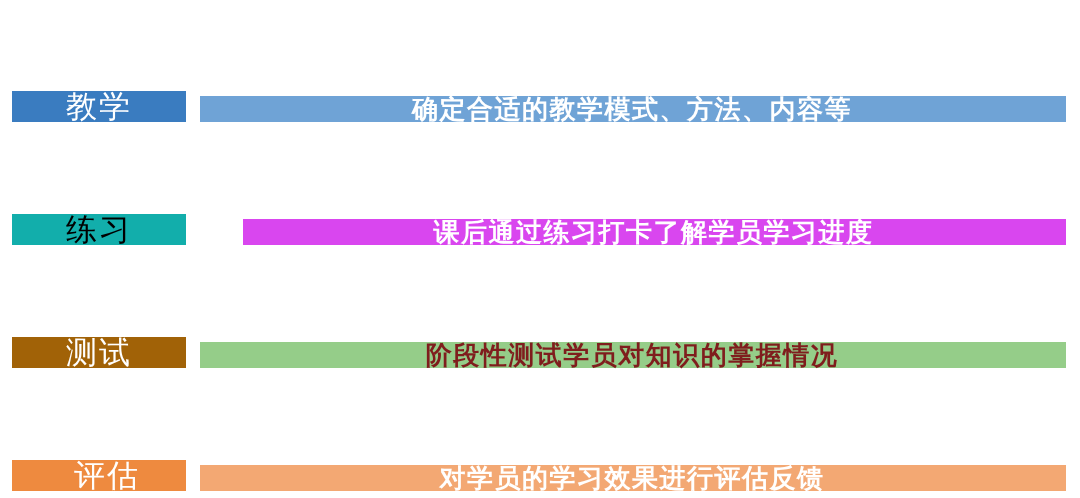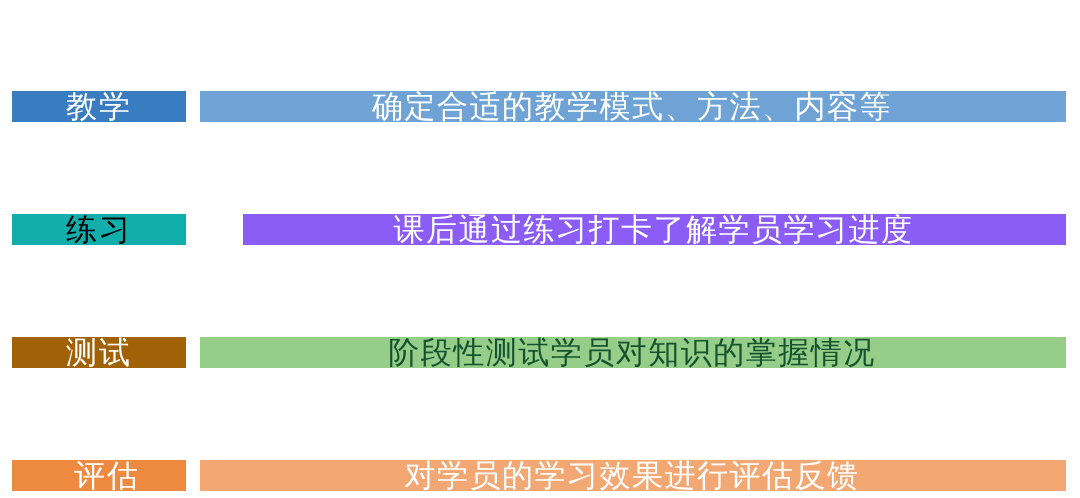--- a/index.html
+++ b/index.html
@@ -54,24 +54,24 @@
     width: 14px;
   }
 
   .desc-block {
     box-sizing: border-box;
     flex: 1 1 auto;
     display: flex;
     align-items: center;
     justify-content: center;
     color: #ffffff;
-    font-size: 31px;
+    font-size: 26px;
     letter-spacing: 1.5px;
     line-height: 1;
-    font-weight: 400;
+    font-weight: 700;
     padding-right: 2px;
   }
 
   
   .row-teaching .label-block { background: #3a7cc0; }
   .row-teaching .desc-block  { background: #6fa3d6; }
 
   
   .row-practice .label-block { background: #12aeab; }
   .row-practice .desc-block  { background: #4ec2c0; }
@@ -91,27 +91,27 @@
 
   <div class="row row-teaching">
     <div class="label-block" style="background: rgb(58, 124, 192); color: rgb(255, 255, 255);">教学</div>
     <div class="spacer"></div>
     <div class="desc-block" style="background: rgb(111, 163, 214); color: rgb(255, 255, 255);">确定合适的教学模式、方法、内容等</div>
   </div>
 
   <div class="row row-practice">
     <div class="label-block" style="background: rgb(18, 174, 171); color: #000000;">练习</div>
     <div class="spacer"></div>
-    <div class="desc-block" style="background: #8b5cf6; color: rgb(255, 255, 255); margin-left: 43px;">课后通过练习打卡了解学员学习进度</div>
+    <div class="desc-block" style="background: #d946ef; color: rgb(255, 255, 255); margin-left: 43px;">课后通过练习打卡了解学员学习进度</div>
   </div>
 
   <div class="row row-test">
     <div class="label-block" style="background: #a16207; color: rgb(255, 255, 255);">测试</div>
     <div class="spacer"></div>
-    <div class="desc-block" style="background: rgb(149, 205, 137); color: #14532d;">阶段性测试学员对知识的掌握情况</div>
+    <div class="desc-block" style="background: rgb(149, 205, 137); color: #7f1d1d;">阶段性测试学员对知识的掌握情况</div>
   </div>
 
   <div class="row row-evaluation">
     <div class="label-block" style="background: rgb(238, 138, 63); color: rgb(255, 255, 255);">评估</div>
     <div class="spacer"></div>
     <div class="desc-block" style="background: rgb(243, 168, 115); color: rgb(255, 255, 255);">对学员的学习效果进行评估反馈</div>
   </div>
 
 </div>
 

